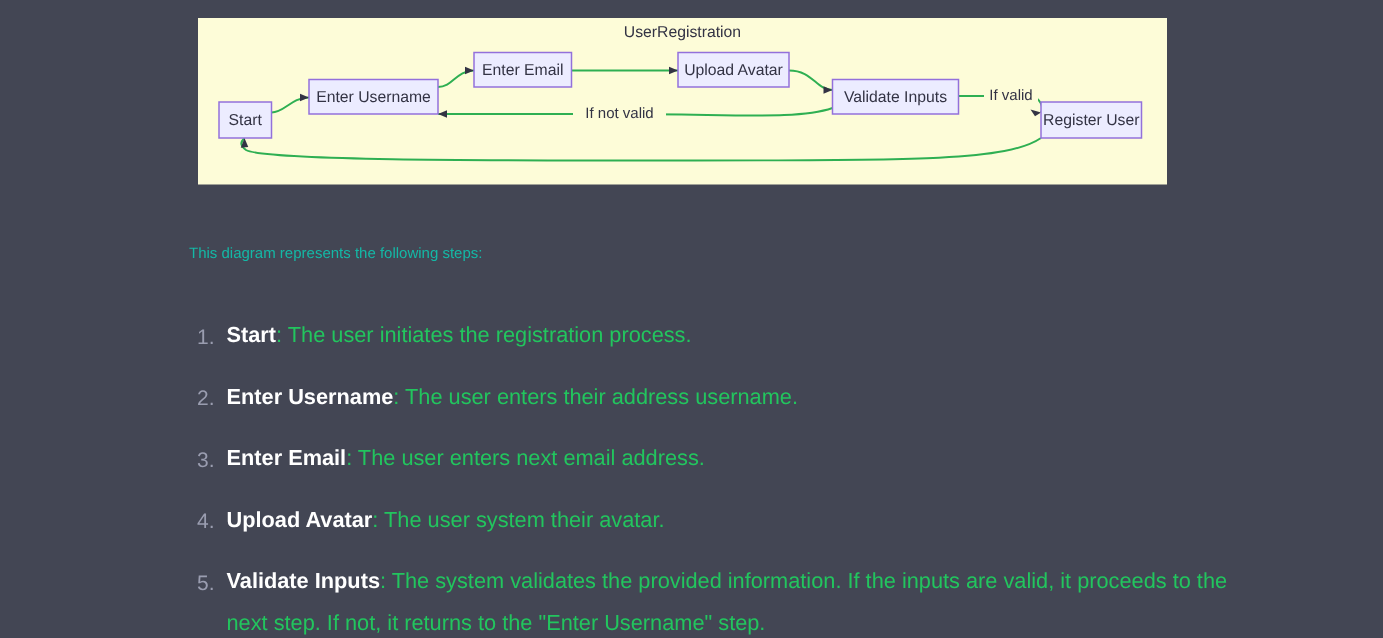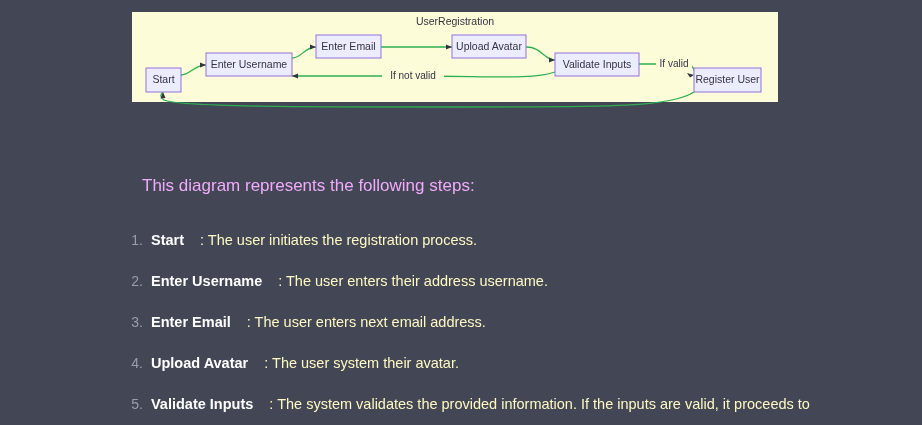--- a/index.html
+++ b/index.html
@@ -14,21 +14,21 @@
     overflow: hidden;
     position: relative;
   }
 
   
   #diagram-panel {
     position: absolute;
     left: 132px;
     top: 12px;
     width: 646px;
-    height: 90px;
+    height: 111px;
     background: #fdfcd8;
     box-sizing: border-box;
   }
   #diagram-svg {
     position: absolute;
     left: 0;
     top: 0;
     width: 646px;
     height: 118px;
     display: block;
@@ -74,24 +74,24 @@
   }
 
   
   #prose {
     position: absolute;
     left: 126px;
     top: 160px;
     width: 700px;
   }
   #intro-paragraph {
-    color: #f0abfc;
-    font-size: 17px;
+    color: #14b8a6;
+    font-size: 10px;
     line-height: 20px;
-    margin: 16px;
+    margin: 0;
     padding: 0;
   }
   #steps-list {
     margin: 30px 0 0 0;
     padding: 0;
     list-style: none;
     counter-reset: stepctr;
   }
   #steps-list li {
     position: relative;
@@ -108,22 +108,21 @@
     width: 17px;
     text-align: right;
     color: #9a9db0;
     font-size: 14px;
   }
   #steps-list li .term {
     font-weight: bold;
     color: #ffffff;
   }
   #steps-list li .desc {
-    color: #fef9c3;
-    padding-left: 16px;
+    color: #22c55e;
   }
 </style>
 </head>
 <body>
 
 <div id="diagram-panel">
   <svg id="diagram-svg" viewBox="0 0 646 118">
 
     <text class="diagram-title" x="323" y="10">UserRegistration</text>
 

